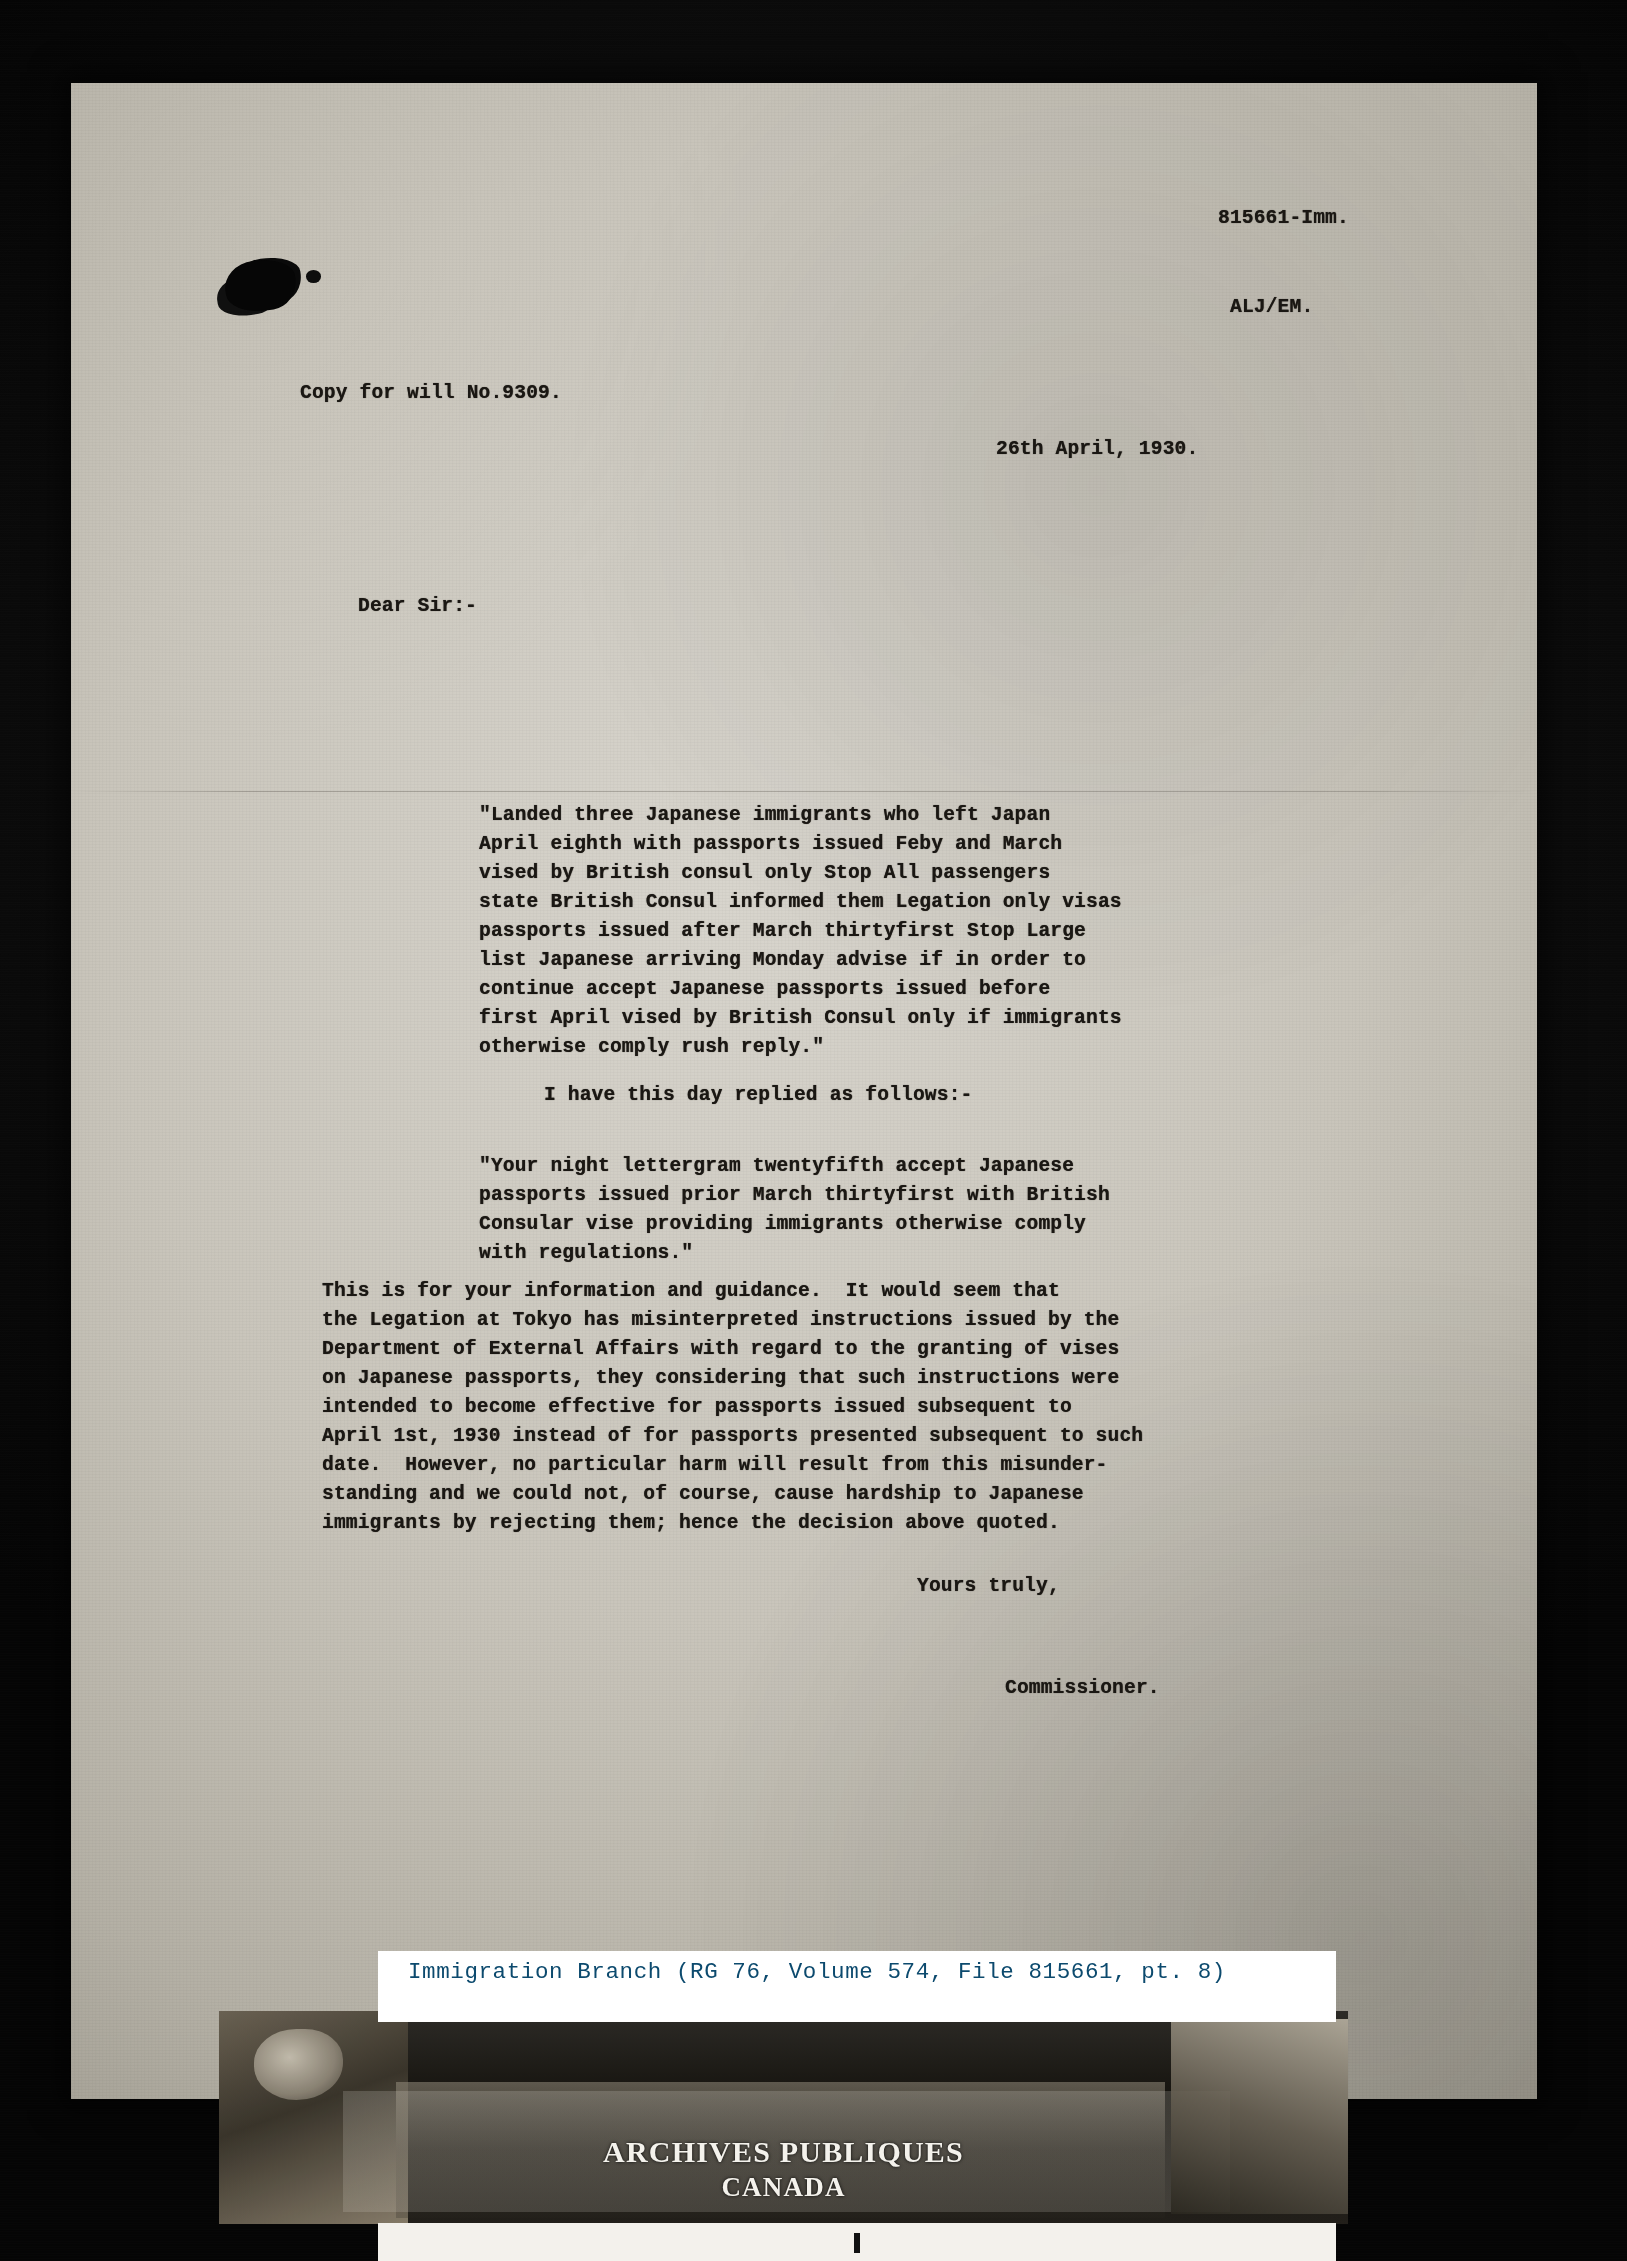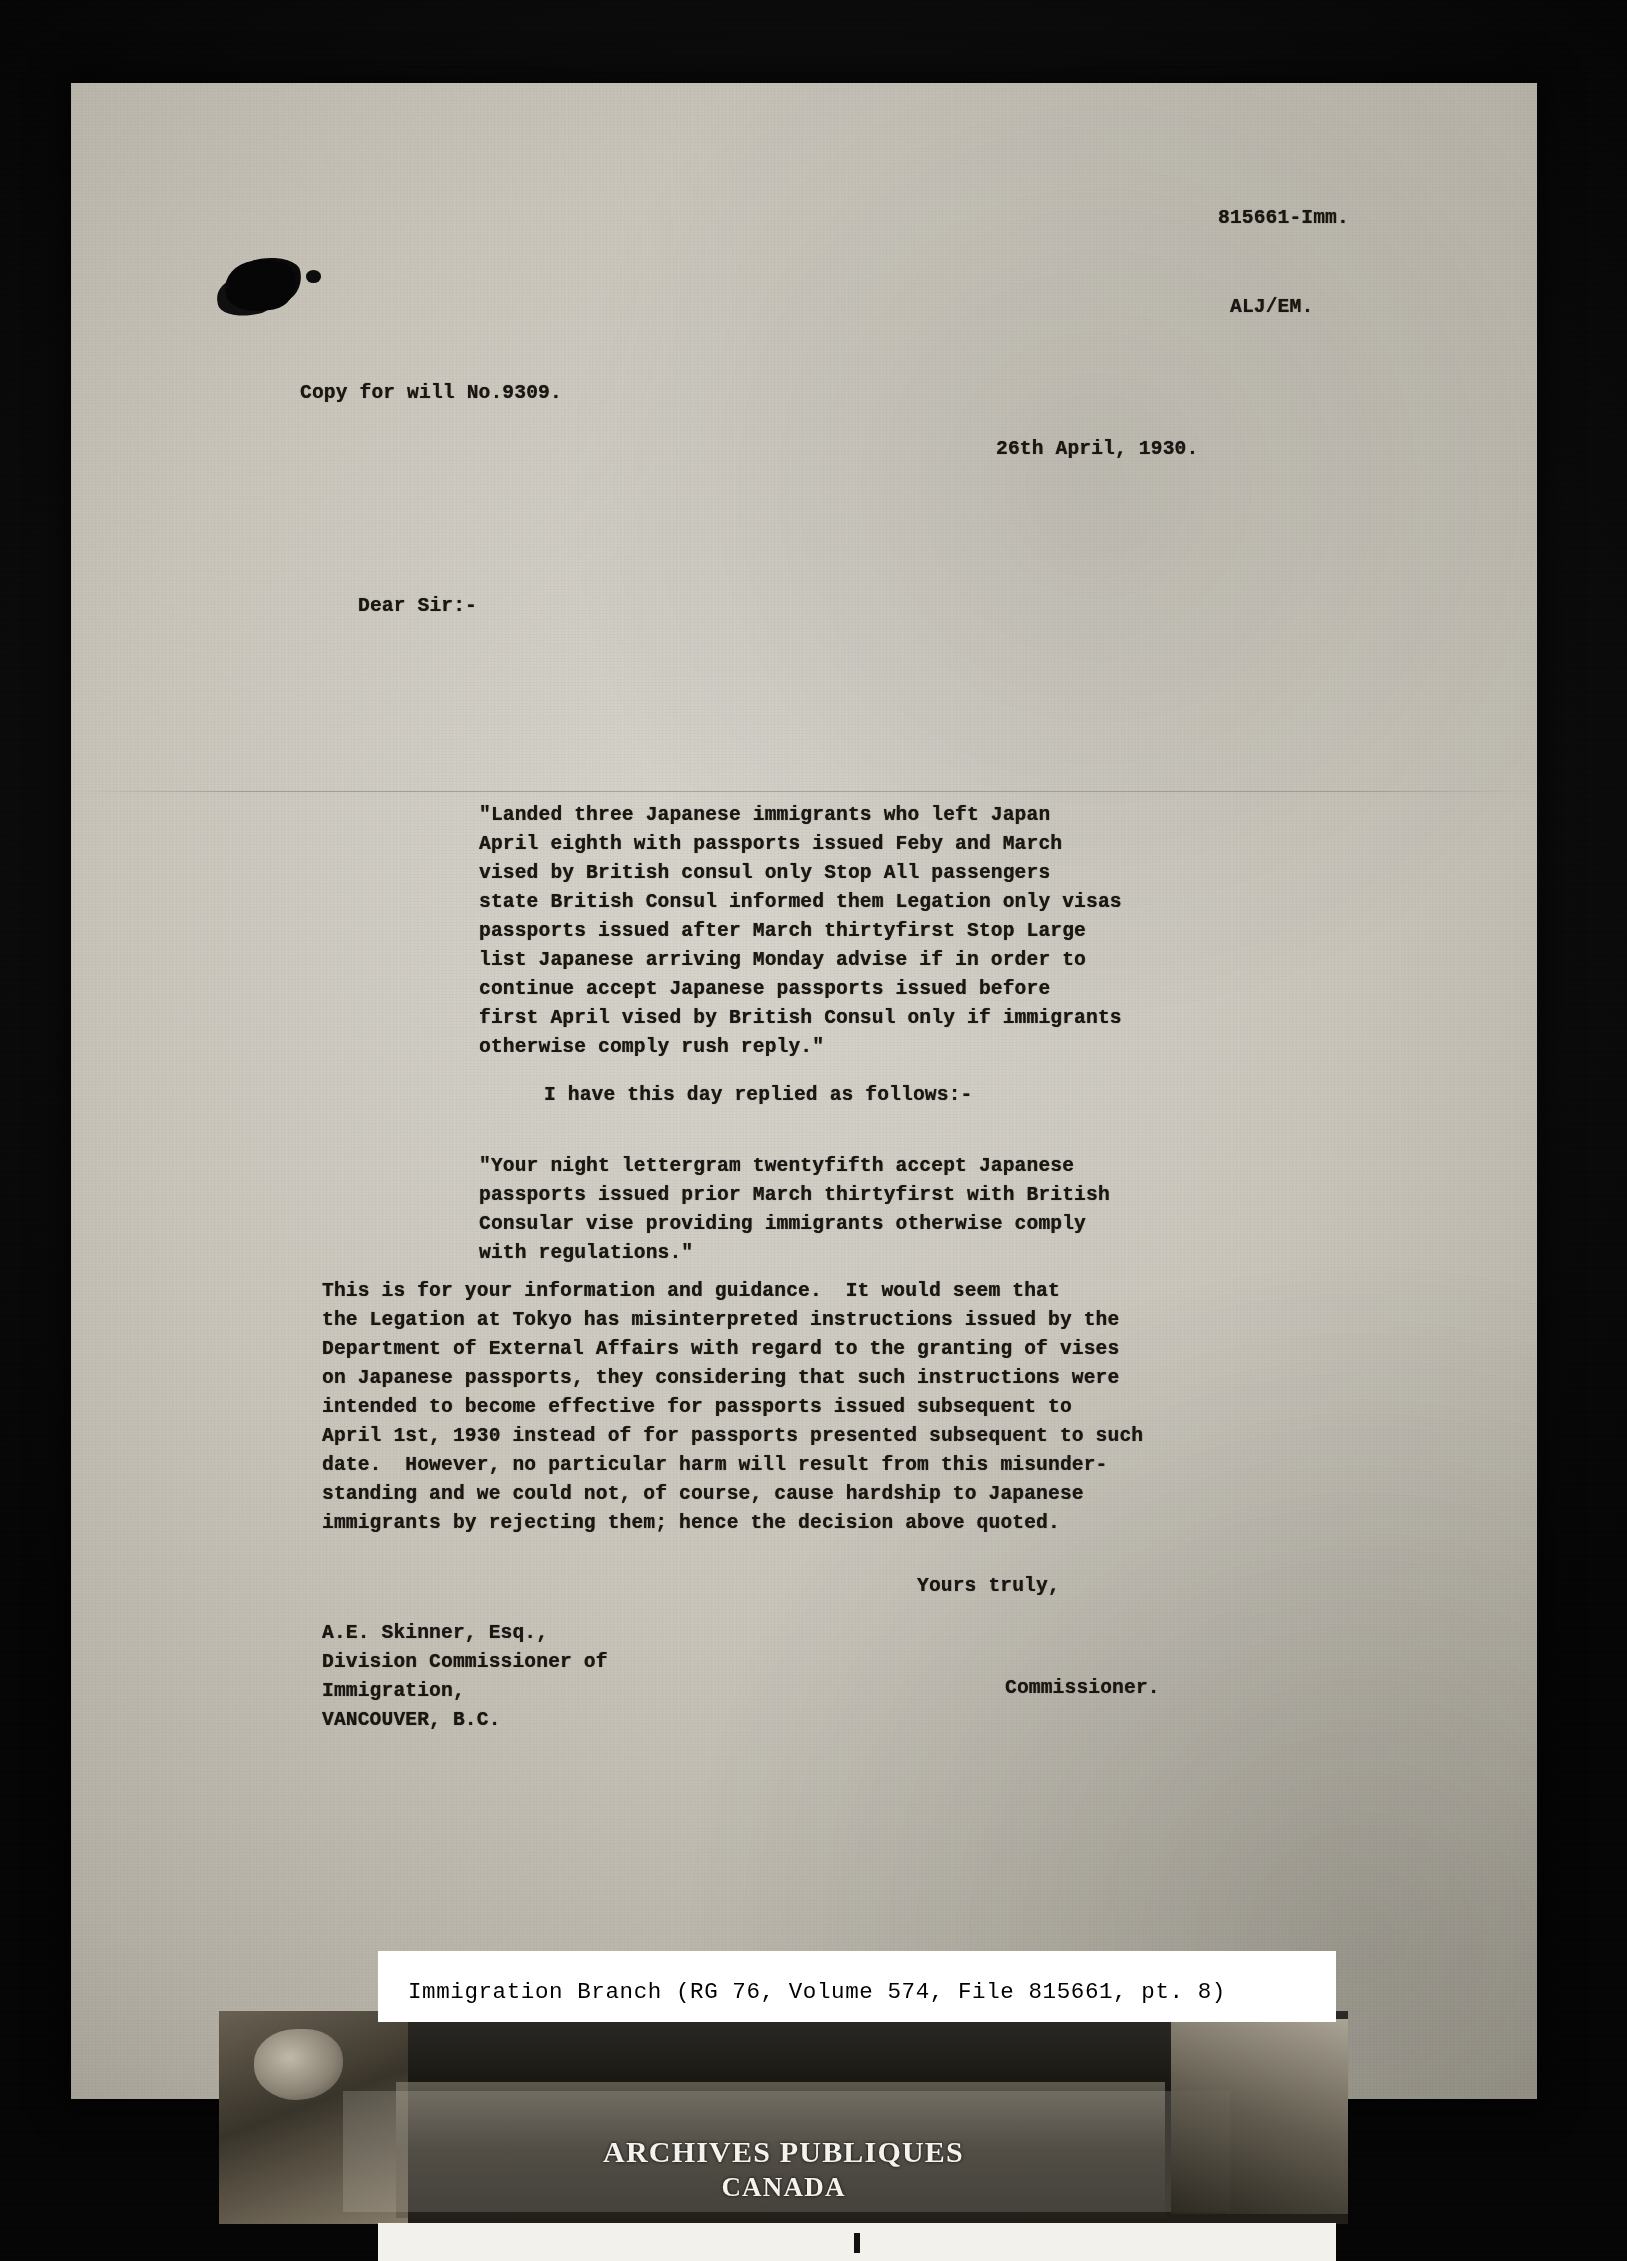--- a/index.html
+++ b/index.html
@@ -122,25 +122,25 @@
     position:absolute;
     left:378px;
     top:1951px;
     width:958px;
     height:71px;
     background:#ffffff;
     z-index:6;
   }
   #caption-text{
     position:absolute;
-    left:30px; top:28px;
+    left:30px; top:8px;
     font-family:"Liberation Mono","DejaVu Sans Mono",monospace;
     font-size:22.5px;
     letter-spacing:0.6px;
-    color:#000000;
+    color:#0c4a6e;
     white-space:pre;
   }
 
   
   #archive-label{
     position:absolute;
     left:219px;
     top:2011px;
     width:1129px;
     height:213px;
@@ -263,24 +263,20 @@
 intended to become effective for passports issued subsequent to
 April 1st, 1930 instead of for passports presented subsequent to such
 date.  However, no particular harm will result from this misunder-
 standing and we could not, of course, cause hardship to Japanese
 immigrants by rejecting them; hence the decision above quoted.</div>
 
     <div class="tw" style="left:846px; top:1489px;">Yours truly,</div>
 
     <div class="tw" style="left:934px; top:1591px;">Commissioner.</div>
 
-    <div class="tw" style="left:251px; top:1536px;">A.E. Skinner, Esq.,
-Division Commissioner of
-Immigration,
-VANCOUVER, B.C.</div>
 
   </div>
 </div>
 
 <div id="archive-label">
   <div id="archive-tape-left"></div>
   <div id="archive-tape-mid"></div>
   <div id="archive-white-block"></div>
   <div id="archive-tape-right"></div>
   <div class="archive-line" id="archive-line-2">ARCHIVES PUBLIQUES</div>

